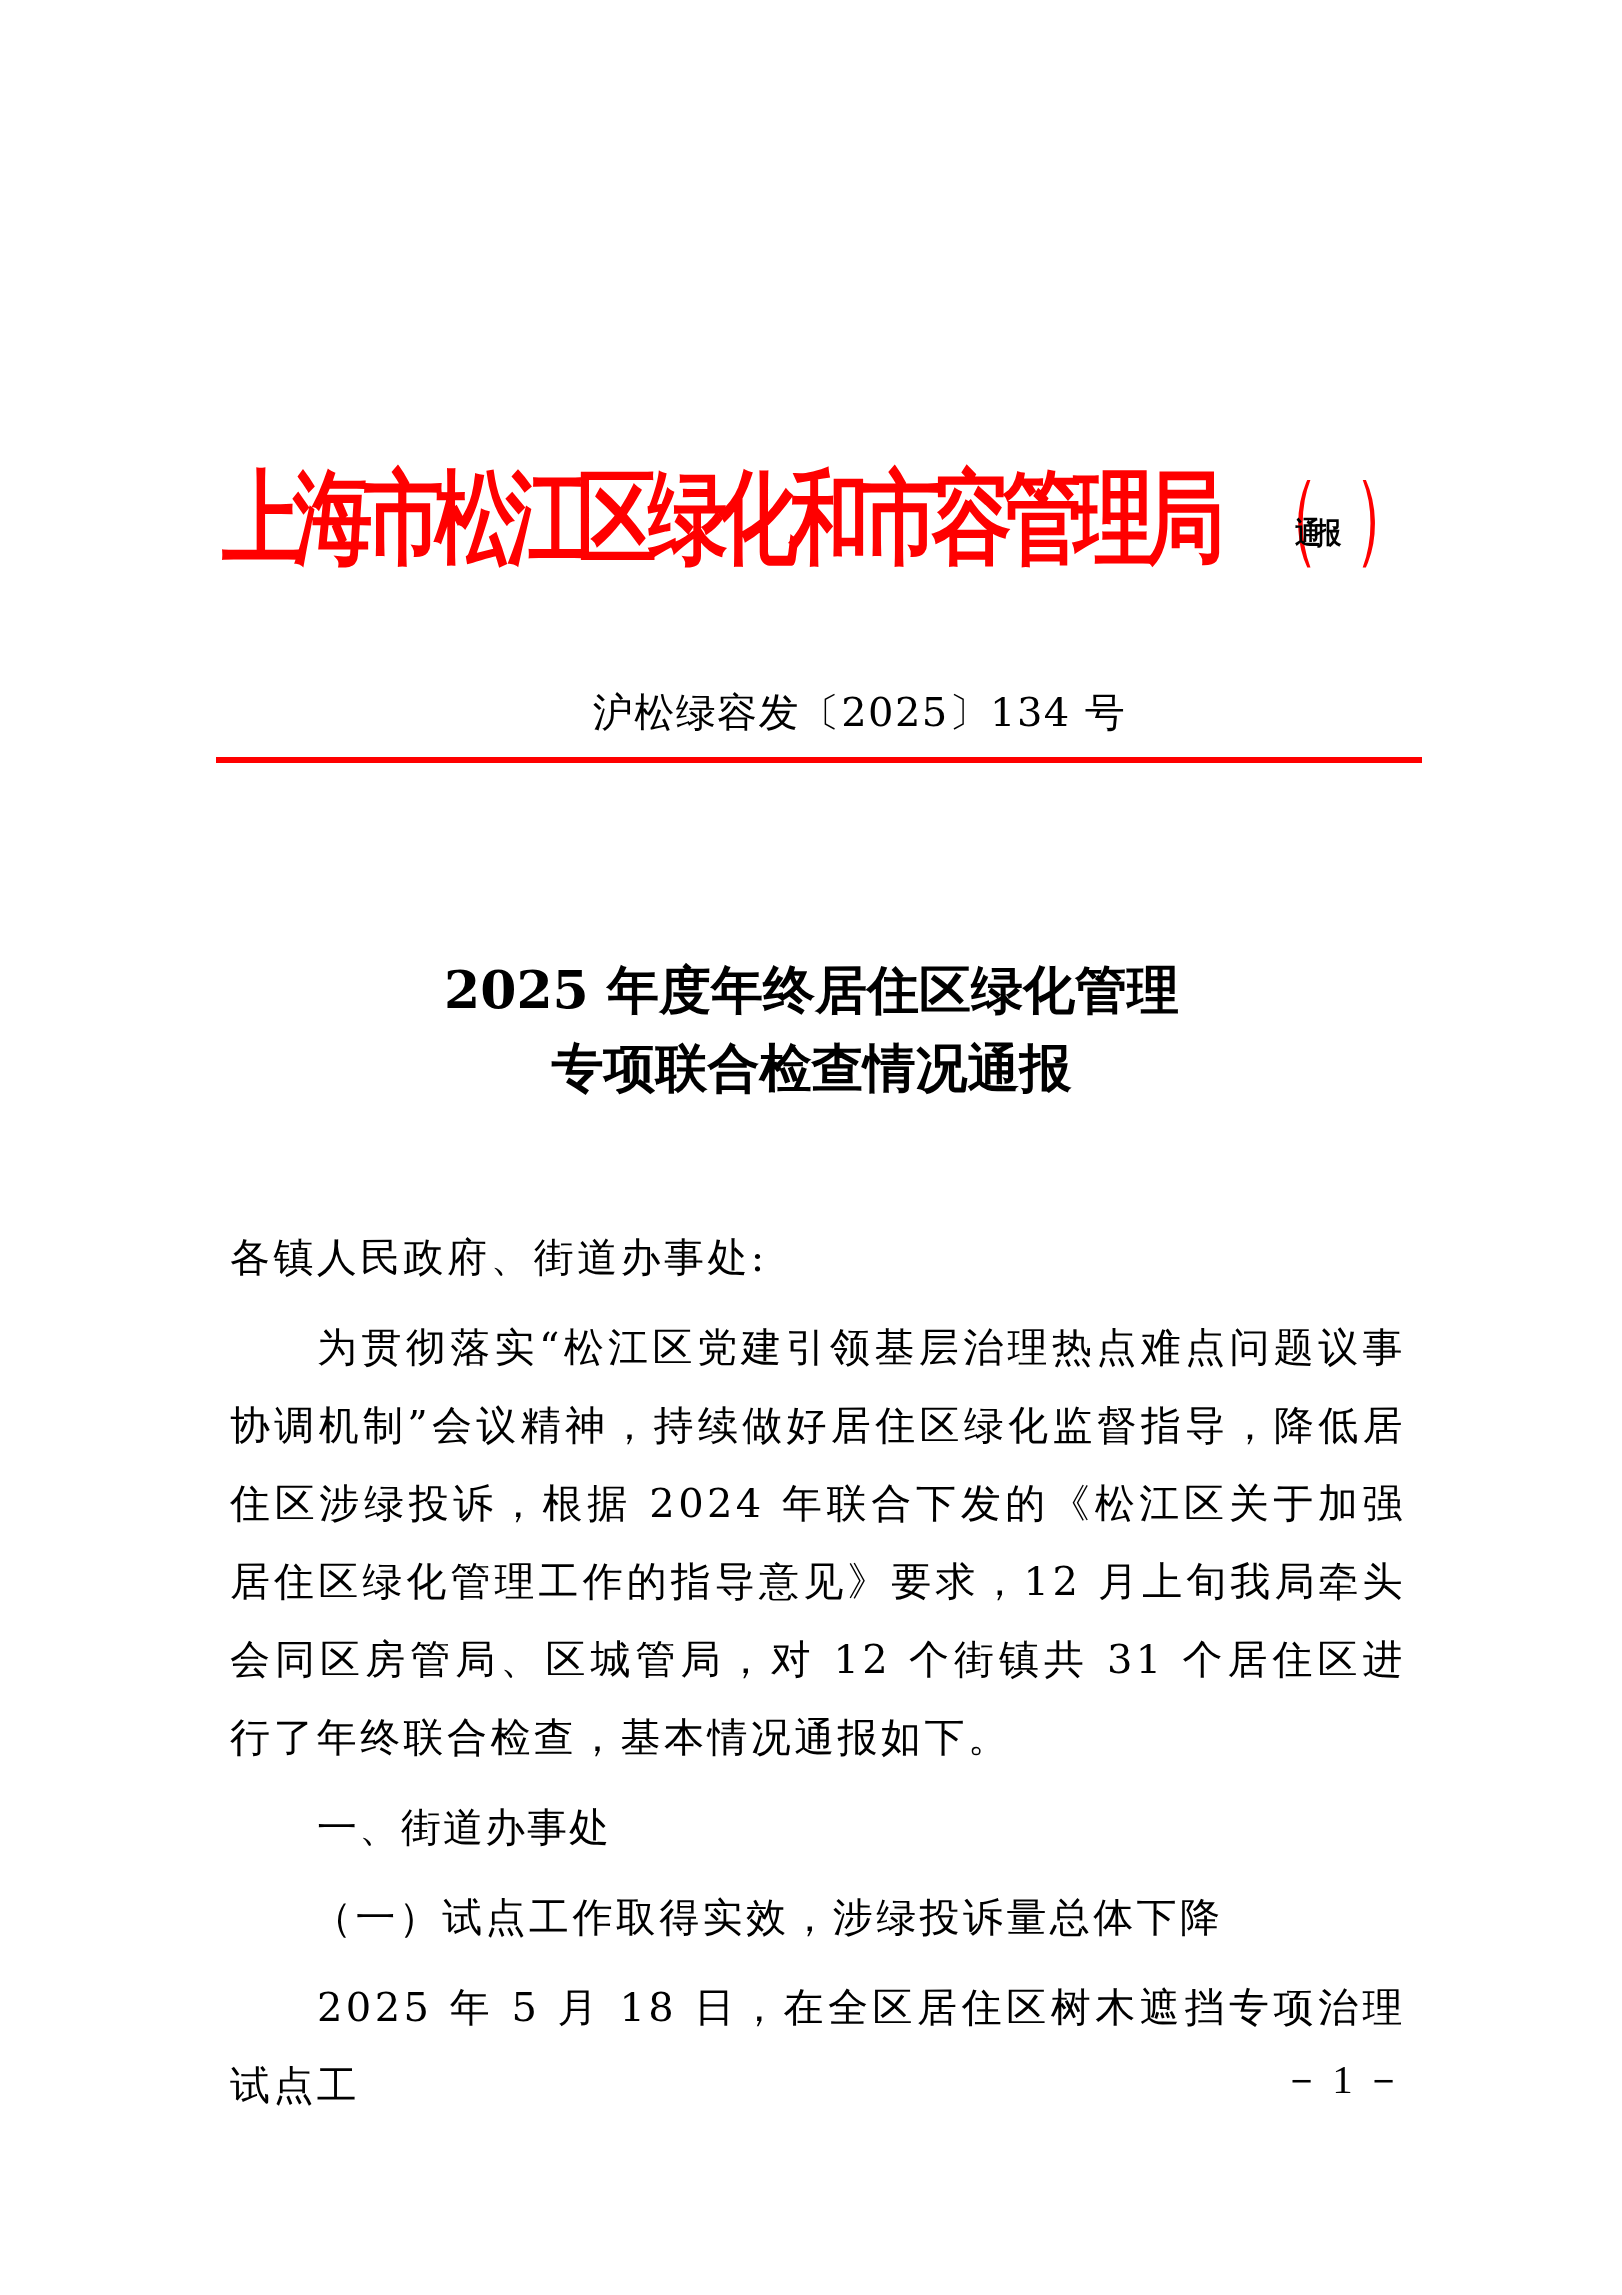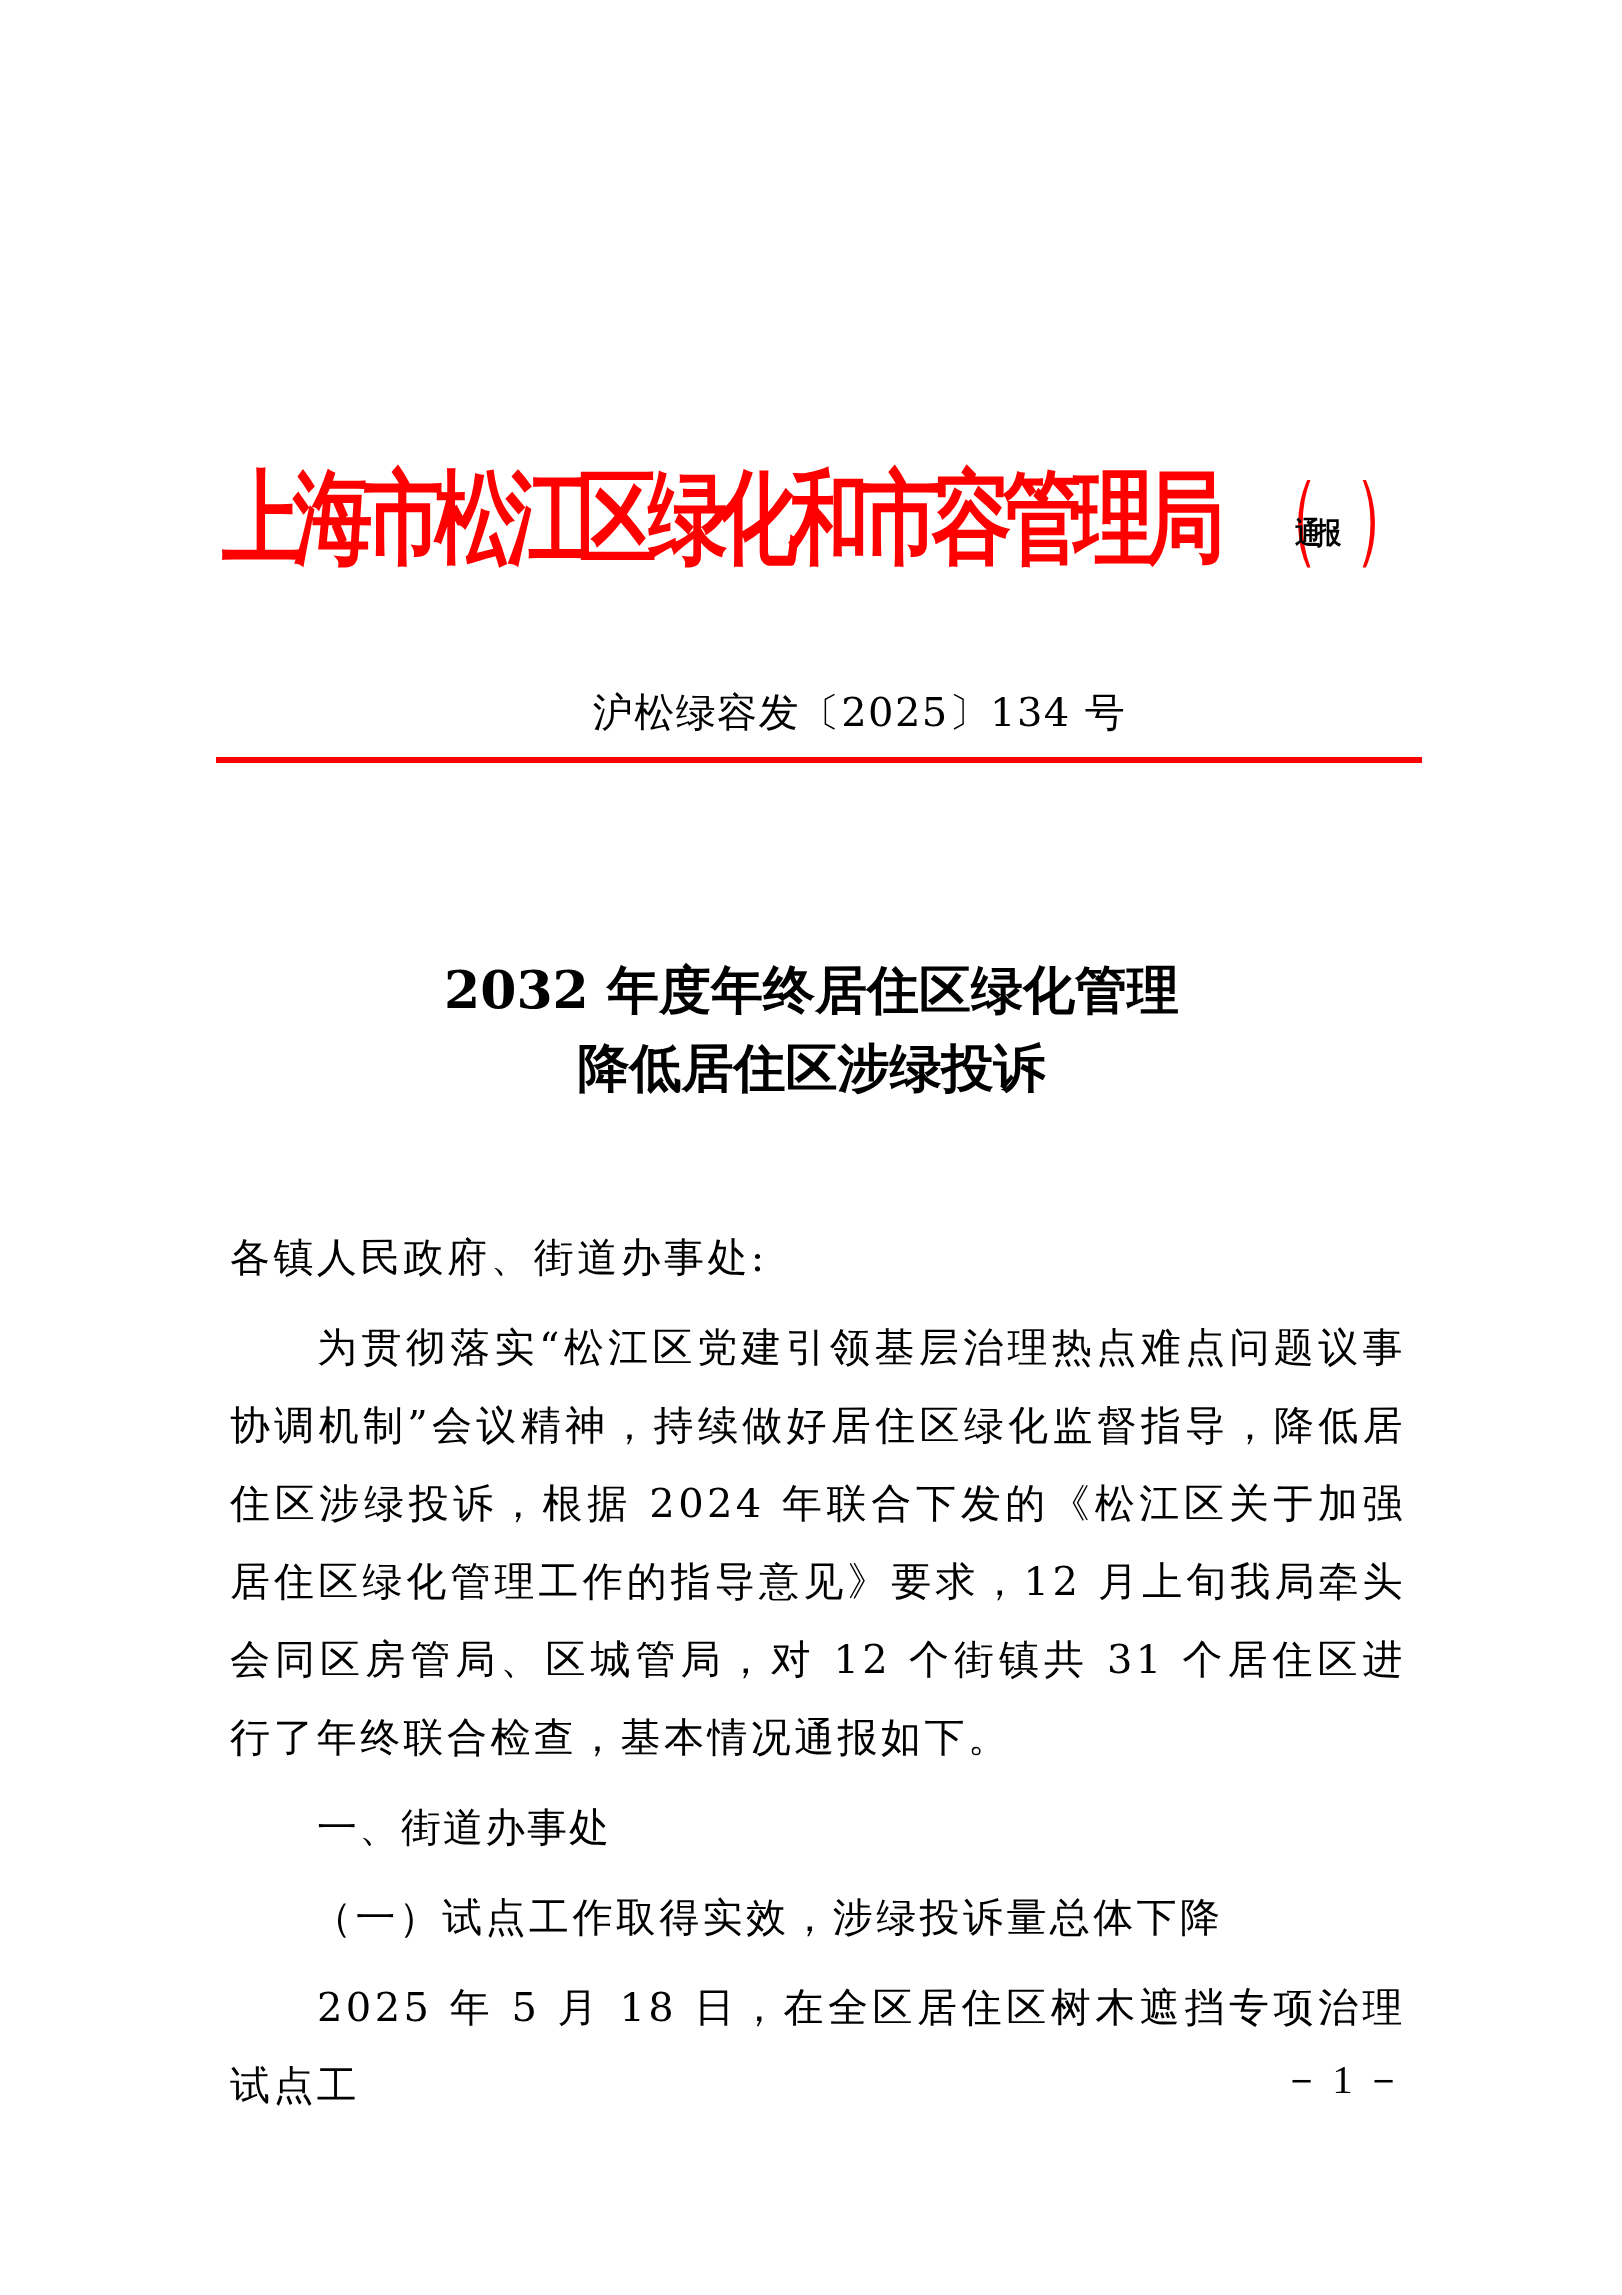--- a/index.html
+++ b/index.html
@@ -150,22 +150,22 @@
     <span class="letterhead-paren paren-open">（</span>
     <span class="letterhead-type">通报</span>
     <span class="letterhead-paren paren-close">）</span>
   </div>
 
   <div class="doc-number">沪松绿容发〔2025〕134 号</div>
 
   <div class="red-rule"></div>
 
   <div class="title">
-    <div>2032 年度年终居住区绿化管理</div>
-    <div>降低居住区涉绿投诉</div>
+    <div>2025 年度年终居住区绿化管理</div>
+    <div>专项联合检查情况通报</div>
   </div>
 
   <div class="body-text">
     <p class="salutation">各镇人民政府、街道办事处:</p>
     <p class="para">为贯彻落实“松江区党建引领基层治理热点难点问题议事协调机制”会议精神，持续做好居住区绿化监督指导，降低居住区涉绿投诉，根据 2024 年联合下发的《松江区关于加强居住区绿化管理工作的指导意见》要求，12 月上旬我局牵头会同区房管局、区城管局，对 12 个街镇共 31 个居住区进行了年终联合检查，基本情况通报如下。</p>
     <p class="h1">一、街道办事处</p>
     <p class="h2">（一）试点工作取得实效，涉绿投诉量总体下降</p>
     <p class="para">2025 年 5 月 18 日，在全区居住区树木遮挡专项治理试点工</p>
   </div>
 

